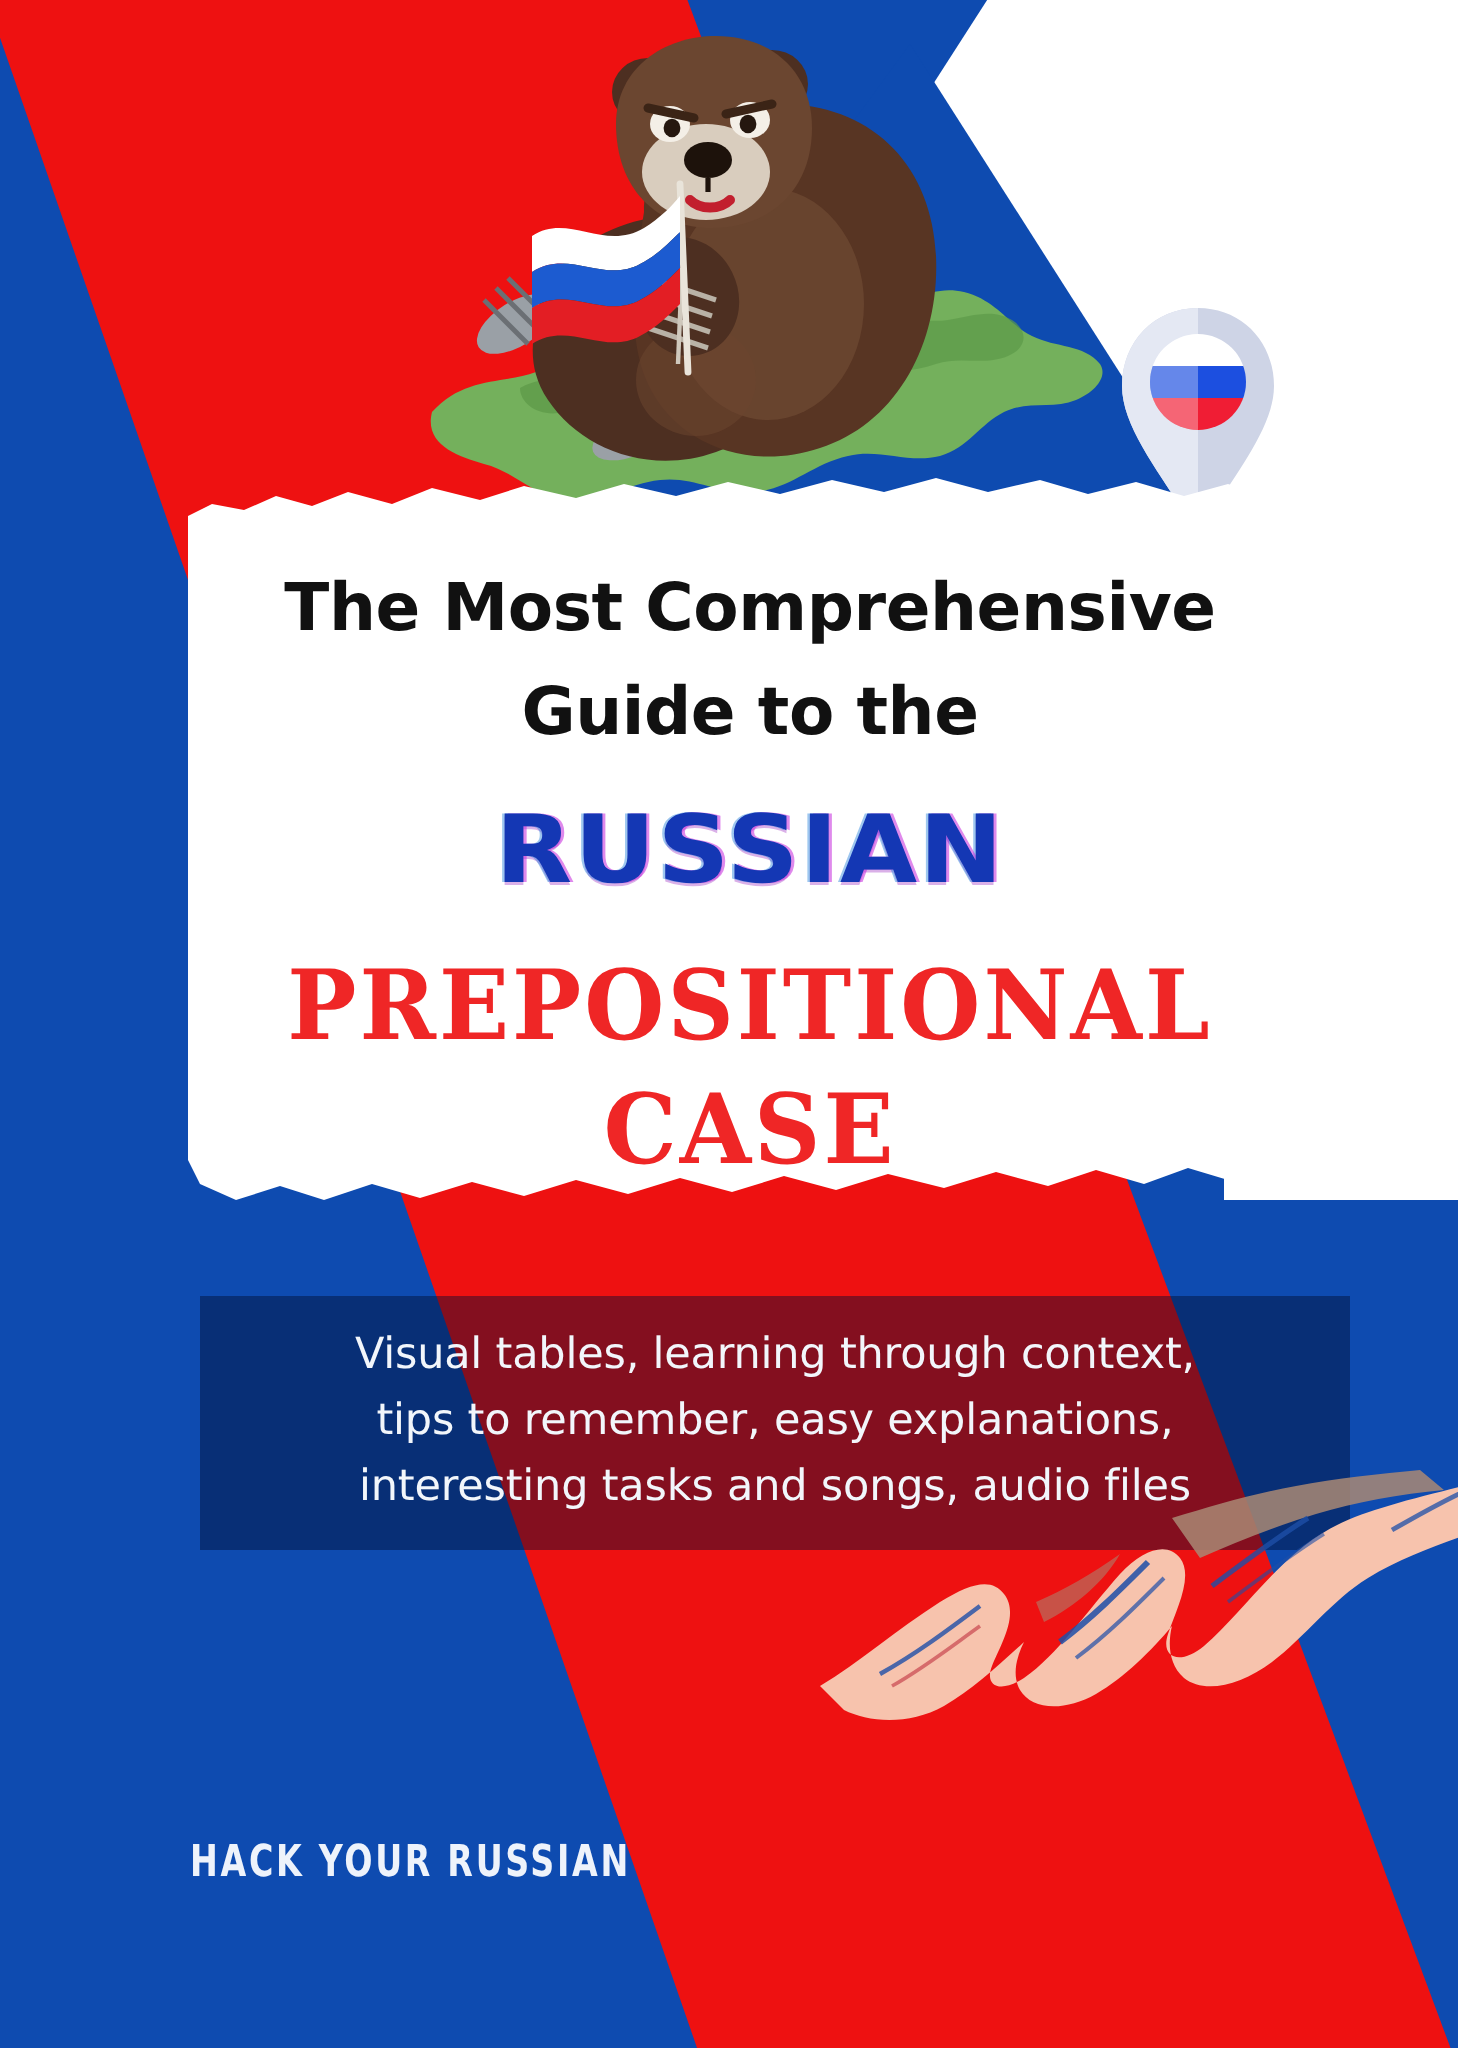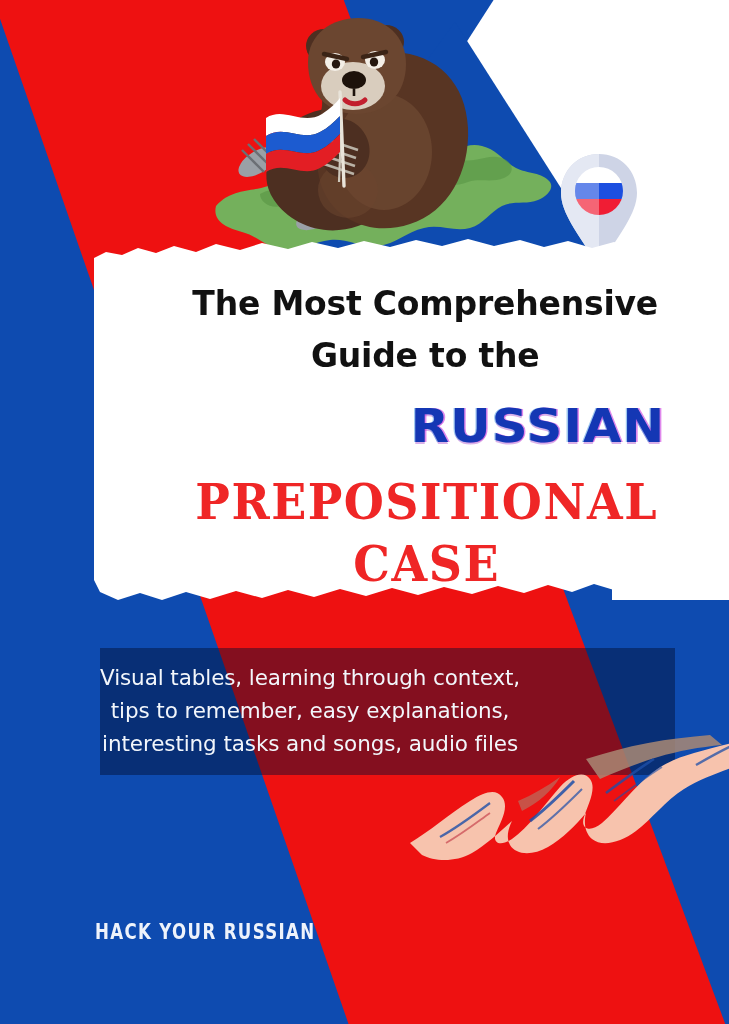--- a/index.html
+++ b/index.html
@@ -66,21 +66,21 @@
   }
 
   .title-card-inner {
     position: absolute;
     left: 0;
     top: 44px;
     width: 566px;
     height: 330px;
     display: flex;
     flex-direction: column;
-    align-items: flex-end;
+    align-items: center;
     justify-content: flex-start;
     padding-top: 6px;
     box-sizing: border-box;
   }
 
   .headline {
     color: #111111;
     font-family: "DejaVu Sans", sans-serif;
     font-weight: bold;
     font-size: 33px;
@@ -122,21 +122,21 @@
   
   .subtitle-panel {
     position: absolute;
     left: 100px;
     top: 648px;
     width: 575px;
     height: 127px;
     background: rgba(3, 14, 48, 0.45);
     display: flex;
     align-items: center;
-    justify-content: flex-start;
+    justify-content: center;
   }
   .subtitle-text {
     color: #f2f6fb;
     font-family: "DejaVu Sans", sans-serif;
     font-size: 21.5px;
     line-height: 1.52;
     text-align: center;
     white-space: pre-line;
     letter-spacing: -0.1px;
   }

